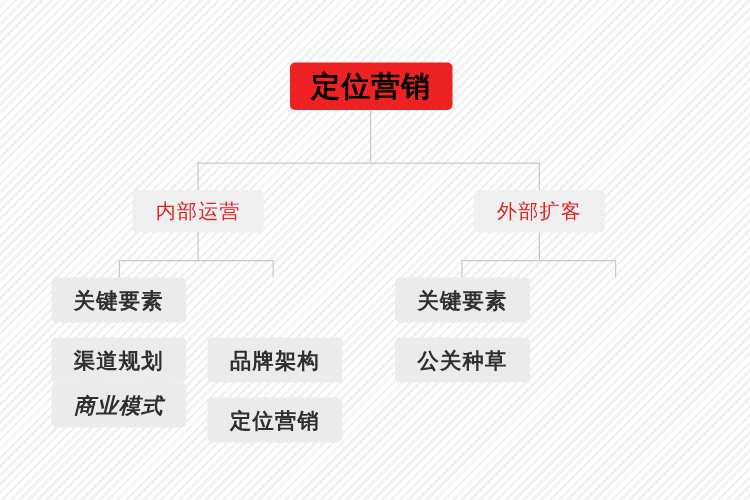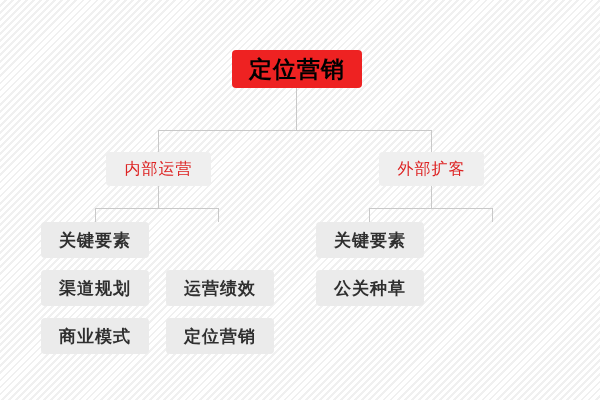--- a/index.html
+++ b/index.html
@@ -95,22 +95,22 @@
   <div class="conn conn-v" style="left:95px; top:208px; height:14px;"></div>
   <div class="conn conn-v" style="left:218px; top:208px; height:14px;"></div>
 
   <div class="conn conn-v" style="left:431px; top:186px; height:22px;"></div>
   <div class="conn conn-h" style="left:369px; top:208px; width:124px;"></div>
   <div class="conn conn-v" style="left:369px; top:208px; height:14px;"></div>
   <div class="conn conn-v" style="left:492px; top:208px; height:14px;"></div>
 
   <div class="node node-leaf" style="left:41px; top:222px; width:108px; height:36px;">关键要素</div>
   <div class="node node-leaf" style="left:41px; top:270px; width:108px; height:36px;">渠道规划</div>
-  <div class="node node-leaf" style="left:41px; top:318px; width:108px; height:36px;">商业模式</div>
+  <div class="node node-leaf" style="left:41px; top:306px; width:108px; height:36px;font-style:italic;">商业模式</div>
 
-  <div class="node node-leaf" style="left:166px; top:270px; width:108px; height:36px;">运营绩效</div>
+  <div class="node node-leaf" style="left:166px; top:270px; width:108px; height:36px;">品牌架构</div>
   <div class="node node-leaf" style="left:166px; top:318px; width:108px; height:36px;">定位营销</div>
 
   <div class="node node-leaf" style="left:316px; top:222px; width:108px; height:36px;">关键要素</div>
   <div class="node node-leaf" style="left:316px; top:270px; width:108px; height:36px;">公关种草</div>
 
 
 </div>
 
 </body></html>

